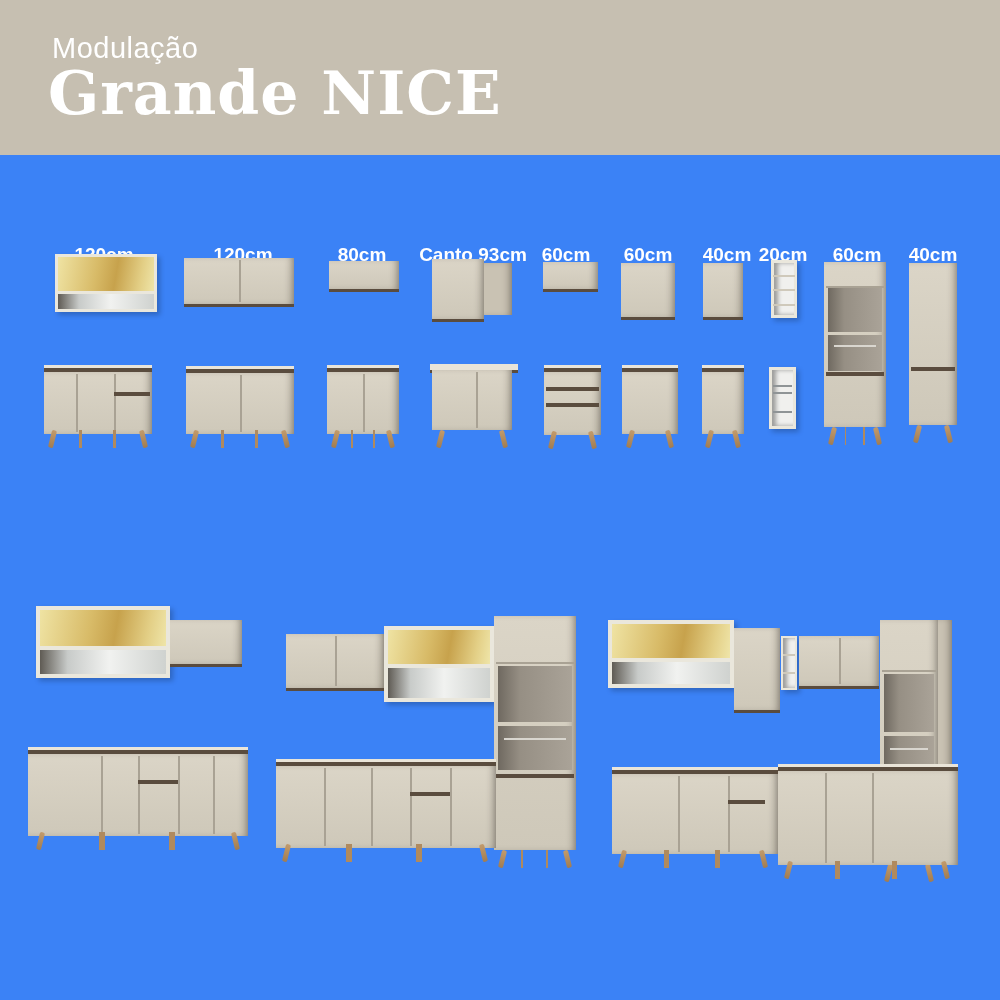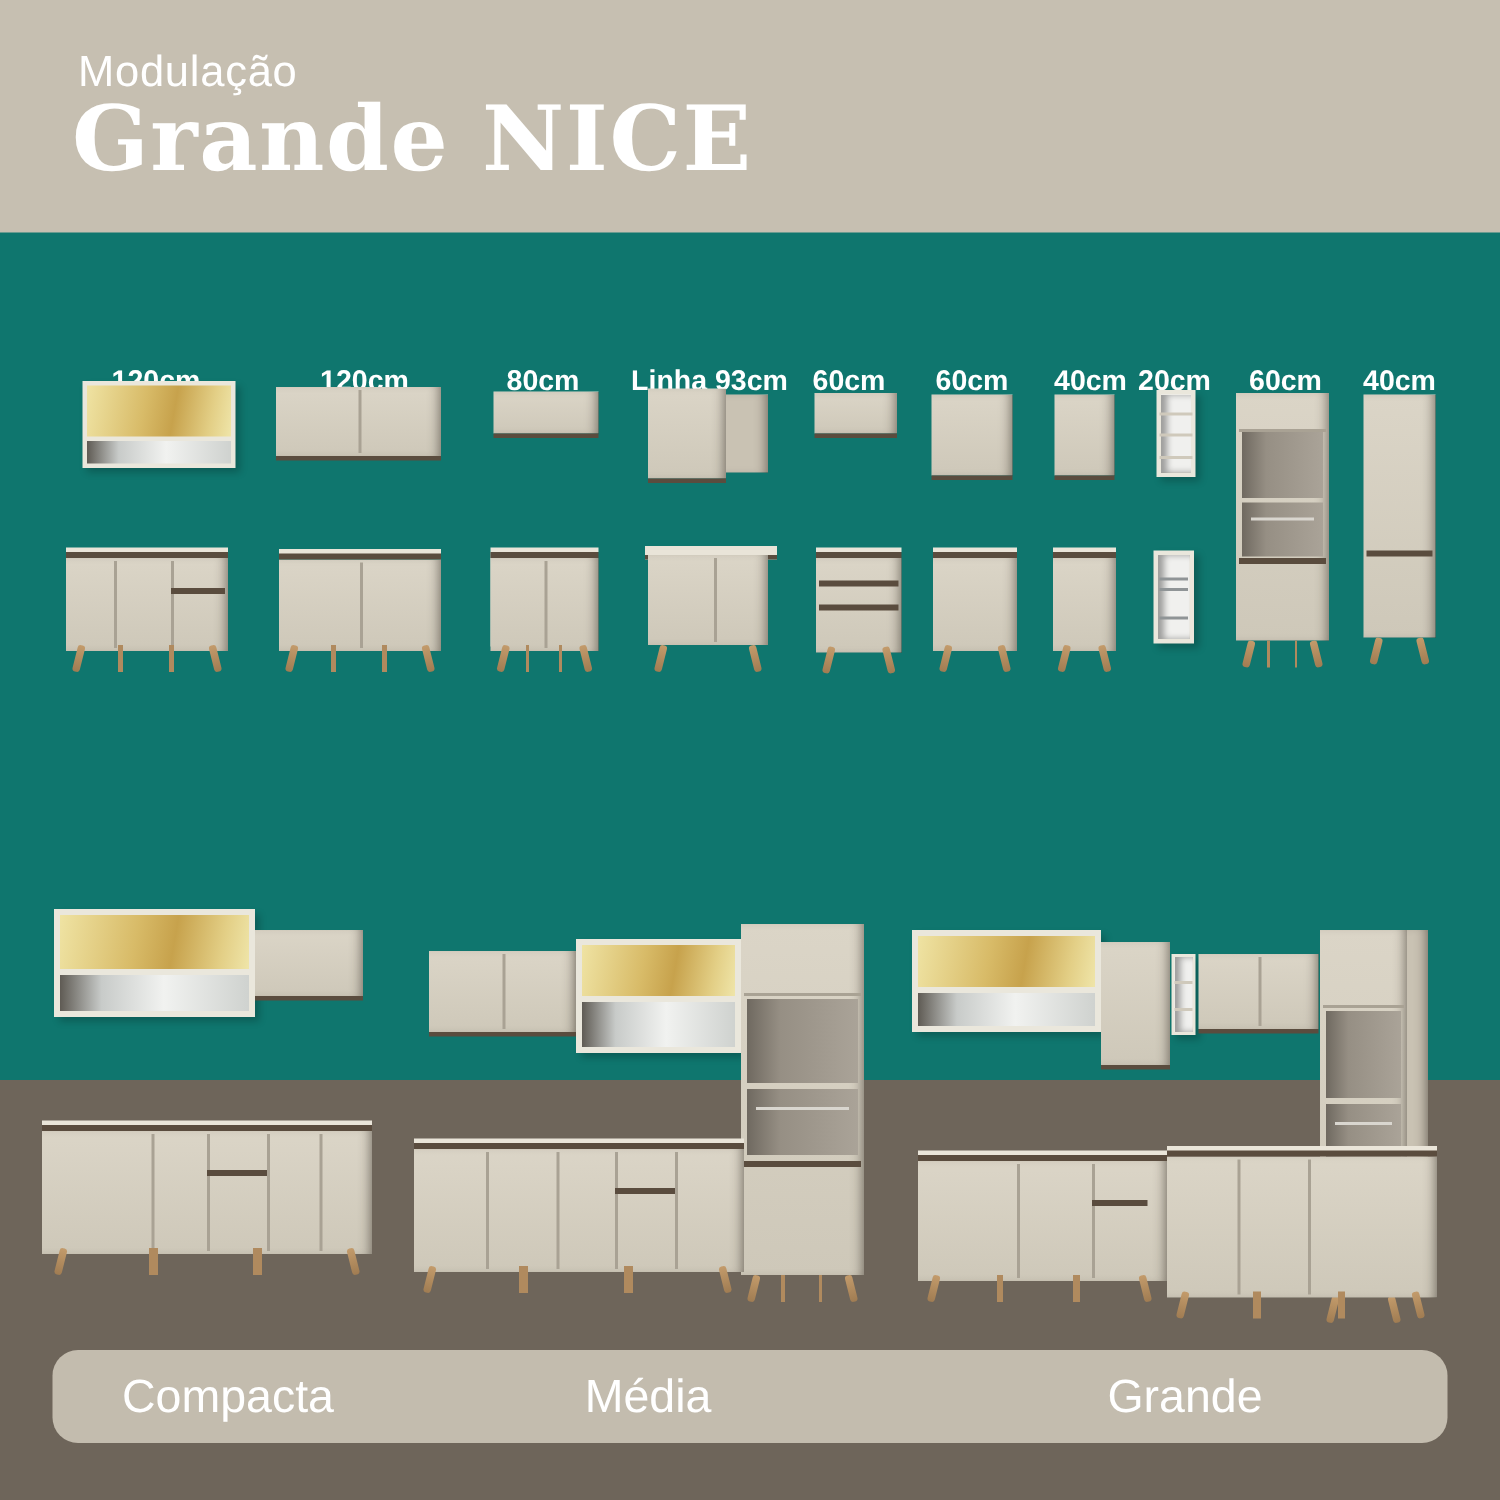--- a/index.html
+++ b/index.html
@@ -1,17 +1,17 @@
 <!DOCTYPE html>
 <html><head>
 <meta charset="utf-8">
 <style>
   html,body{margin:0;padding:0}
   body{width:1000px;height:1000px;overflow:hidden;font-family:"Liberation Sans",sans-serif;background:#6e655a}
-  .page{position:relative;width:1000px;height:720px;background:#0f766e}
+  .page{position:relative;width:1000px;height:1000px;background:#3b82f6}
 
   
   .header{position:absolute;left:0;top:0;width:1000px;height:155px;background:#c6bfb1}
   .subtitle{position:absolute;left:52px;top:32px;font-size:29px;color:#fff;font-weight:500;letter-spacing:.5px}
   .title{position:absolute;left:48px;top:58px;font-size:60px;color:#fff;font-weight:700;font-family:"DejaVu Serif",serif;letter-spacing:1px}
 
   
   .mlabel{position:absolute;top:244px;transform:translateX(-50%);color:#fff;font-weight:700;font-size:19px;white-space:nowrap}
 
   
@@ -52,21 +52,21 @@
 
   <div class="header">
     <div class="subtitle">Modulação</div>
     <div class="title">Grande NICE</div>
   </div>
 
   <div>
     <span class="mlabel" style="left:104px">120cm</span>
     <span class="mlabel" style="left:243px">120cm</span>
     <span class="mlabel" style="left:362px">80cm</span>
-    <span class="mlabel" style="left:473px">Linha 93cm</span>
+    <span class="mlabel" style="left:473px">Canto 93cm</span>
     <span class="mlabel" style="left:566px">60cm</span>
     <span class="mlabel" style="left:648px">60cm</span>
     <span class="mlabel" style="left:727px">40cm</span>
     <span class="mlabel" style="left:783px">20cm</span>
     <span class="mlabel" style="left:857px">60cm</span>
     <span class="mlabel" style="left:933px">40cm</span>
 
     <div class="frame" style="left:55px;top:254px;width:102px;height:58px">
       <div class="glass" style="left:3px;top:3px;right:3px;height:34px"></div>
       <div class="oshelf" style="left:3px;top:40px;right:3px;bottom:3px"></div>
@@ -218,19 +218,14 @@
       <i class="gh dark" style="left:70%;right:8%;top:26px"></i>
     </div>
     <div class="legs inner4" style="left:18px;top:238px;width:150px"></div>
     <div class="cab basec" style="left:178px;top:155px;width:180px;height:94px">
       <i class="gv" style="left:26%"></i>
       <i class="gv" style="left:52%"></i>
     </div>
     <div class="legs inner4" style="left:184px;top:249px;width:166px"></div>
   </div>
 
-  <div class="sizebar">
-    <span class="sizelabel" style="left:117px">Compacta</span>
-    <span class="sizelabel" style="left:397px">Média</span>
-    <span class="sizelabel" style="left:755px">Grande</span>
-  </div>
 
 </div>
 
 </body></html>

